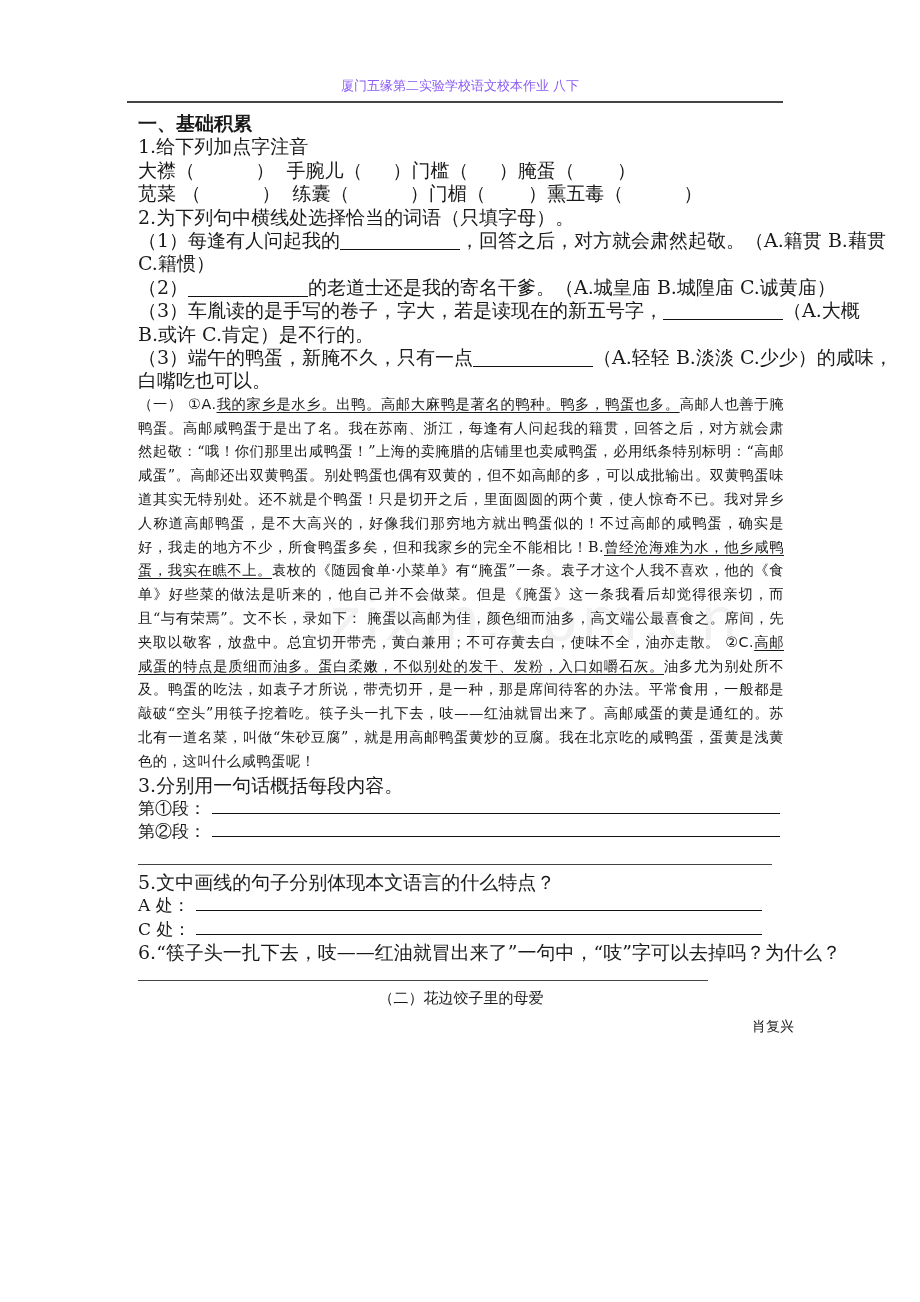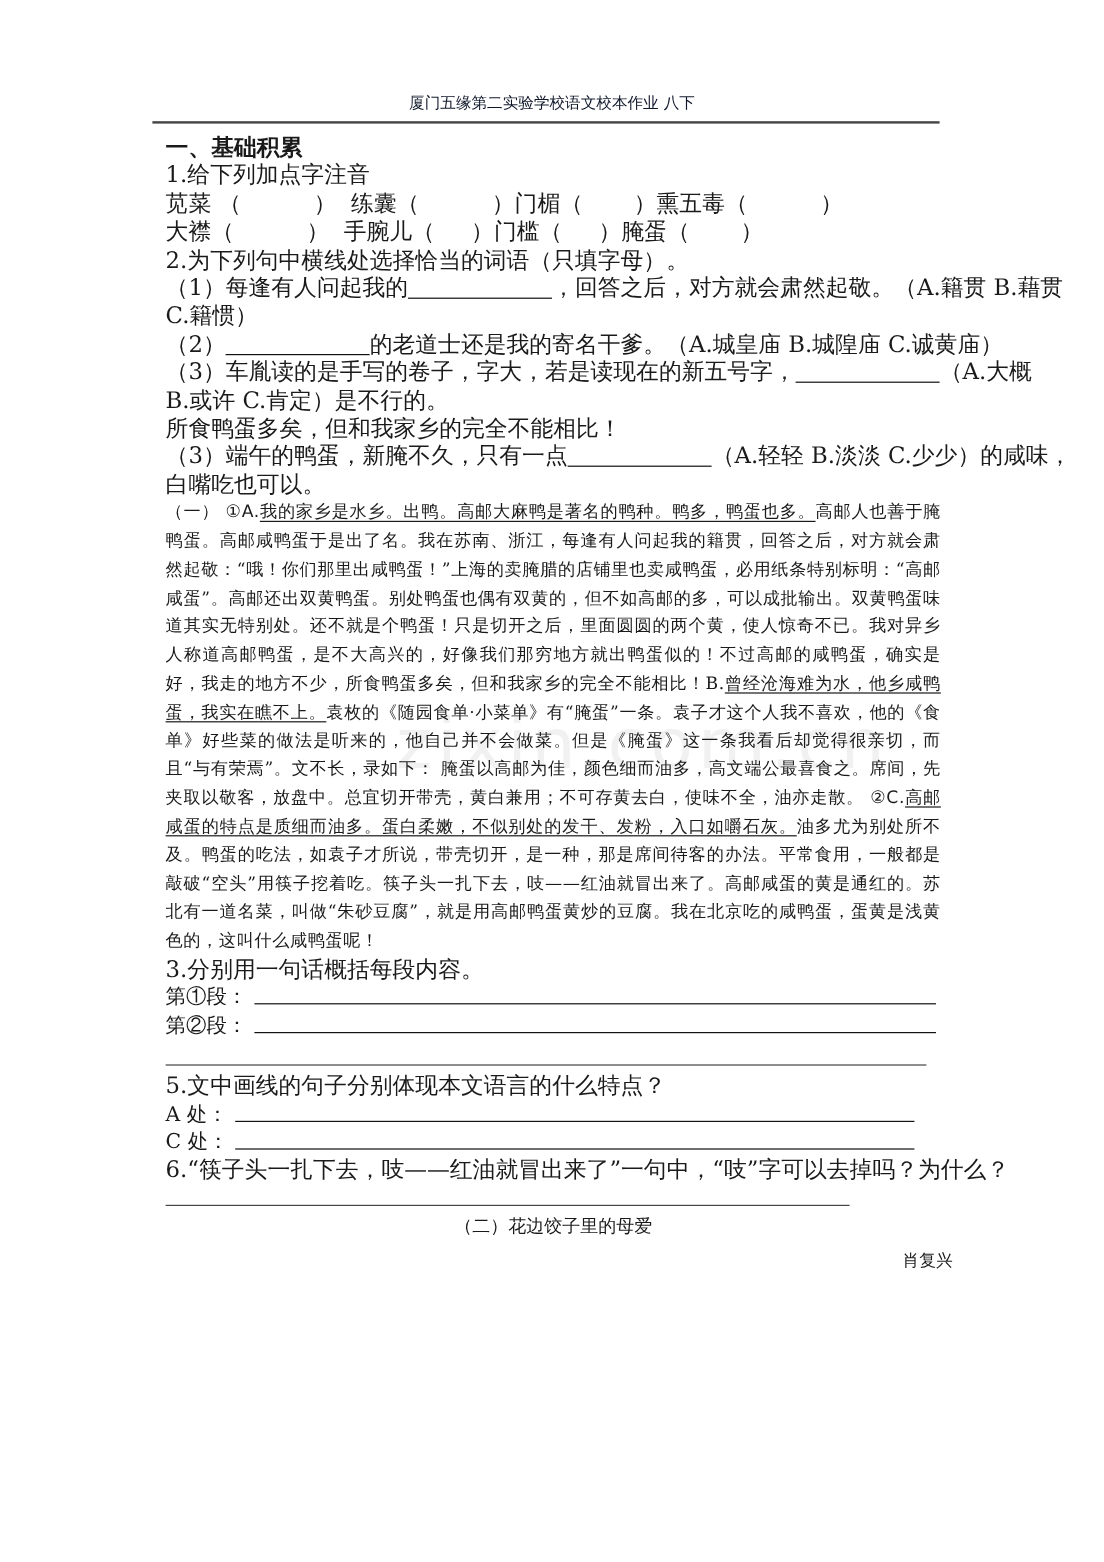--- a/index.html
+++ b/index.html
@@ -1,20 +1,20 @@
 <!DOCTYPE html>
 <html><head>
 <meta charset="utf-8">
 <style>
   html, body { margin: 0; padding: 0; background: #ffffff; }
   body { width: 920px; height: 1302px; position: relative; overflow: hidden;
          font-family: "DejaVu Serif", "Liberation Serif", serif; color: #1a1a1a; }
   .page { position: absolute; left: 0; top: 0; width: 920px; height: 1302px; }
   .header-title { position: absolute; top: 77px; left: 0; width: 920px; text-align: center;
-                  font-size: 13px; color: #0f172a; }
+                  font-size: 13px; color: #8b5cf6; }
   .header-rule { position: absolute; top: 101px; left: 127px; width: 656px; height: 0;
                  border-top: 2px solid #444; }
   .content { position: absolute; left: 138px; top: 112px; width: 646px; }
   .line { font-size: 19px; line-height: 23.4px; white-space: nowrap; }
   .bold { font-weight: bold; font-family: "DejaVu Sans", "Liberation Sans", sans-serif; }
   .sans { font-family: "DejaVu Sans", "Liberation Sans", sans-serif; }
   .blank { display: inline-block; border-bottom: 1.5px solid #111; height: 16px; vertical-align: -3px; }
   .b120 { width: 120px; }
   .gap { display: inline-block; }
   .passage { font-size: 14.3px; line-height: 23.8px; letter-spacing: 0.5px; text-align: justify; }
@@ -36,39 +36,38 @@
   <div class="header-title">厦门五缘第二实验学校语文校本作业  八下</div>
   <div class="header-rule"></div>
 
   <div class="watermark">zixin.com.cn</div>
 
   <div class="content">
     <div class="line bold">一、基础积累</div>
 
     <div class="line">1.给下列加点字注音</div>
     <div class="line">
-      <span style="white-space:pre">苋菜 （          ）</span><span class="gap" style="width:12px"></span><span style="white-space:pre">练囊（          ）</span><span style="white-space:pre">门楣（       ）</span><span style="white-space:pre">熏五毒（          ）</span>
+      <span style="white-space:pre">大襟（          ）</span><span class="gap" style="width:12px"></span><span style="white-space:pre">手腕儿（     ）</span><span style="white-space:pre">门槛（     ）</span><span style="white-space:pre">腌蛋（       ）</span>
     </div>
     <div class="line">
-      <span style="white-space:pre">大襟（          ）</span><span class="gap" style="width:12px"></span><span style="white-space:pre">手腕儿（     ）</span><span style="white-space:pre">门槛（     ）</span><span style="white-space:pre">腌蛋（       ）</span>
+      <span style="white-space:pre">苋菜 （          ）</span><span class="gap" style="width:12px"></span><span style="white-space:pre">练囊（          ）</span><span style="white-space:pre">门楣（       ）</span><span style="white-space:pre">熏五毒（          ）</span>
     </div>
 
     <div class="line">2.为下列句中横线处选择恰当的词语（只填字母）。</div>
     <div class="line">
       <span>（1）每逢有人问起我的</span><span class="blank b120"></span><span>，回答之后，对方就会肃然起敬。（A.籍贯 B.藉贯</span>
     </div>
     <div class="line">C.籍惯）</div>
     <div class="line">
       <span>（2）</span><span class="blank b120"></span><span>的老道士还是我的寄名干爹。（A.城皇庙 B.城隍庙 C.诚黄庙）</span>
     </div>
     <div class="line">
       <span>（3）车胤读的是手写的卷子，字大，若是读现在的新五号字，</span><span class="blank b120"></span><span>（A.大概</span>
     </div>
     <div class="line">B.或许 C.肯定）是不行的。</div>
-    <div class="line">所食鸭蛋多矣，但和我家乡的完全不能相比！</div>
     <div class="line">
       <span>（3）端午的鸭蛋，新腌不久，只有一点</span><span class="blank b120"></span><span>（A.轻轻 B.淡淡 C.少少）的咸味，</span>
     </div>
     <div class="line">白嘴吃也可以。</div>
 
     <div class="passage">
       <span class="sans">（一）</span>
       <span class="sans">①A.</span><span class="ul">我的家乡是水乡。出鸭。高邮大麻鸭是著名的鸭种。鸭多，鸭蛋也多。</span><span>高邮人也善于腌鸭蛋。高邮咸鸭蛋于是出了名。我在苏南、浙江，每逢有人问起我的籍贯，回答之后，对方就会肃然起敬：“哦！你们那里出咸鸭蛋！”上海的卖腌腊的店铺里也卖咸鸭蛋，必用纸条特别标明：“高邮咸蛋”。高邮还出双黄鸭蛋。别处鸭蛋也偶有双黄的，但不如高邮的多，可以成批输出。双黄鸭蛋味道其实无特别处。还不就是个鸭蛋！只是切开之后，里面圆圆的两个黄，使人惊奇不已。我对异乡人称道高邮鸭蛋，是不大高兴的，好像我们那穷地方就出鸭蛋似的！不过高邮的咸鸭蛋，确实是好，我走的地方不少，所食鸭蛋多矣，但和我家乡的完全不能相比！B.</span><span class="ul">曾经沧海难为水，他乡咸鸭蛋，我实在瞧不上。</span><span>袁枚的《随园食单·小菜单》有“腌蛋”一条。袁子才这个人我不喜欢，他的《食单》好些菜的做法是听来的，他自己并不会做菜。但是《腌蛋》这一条我看后却觉得很亲切，而且“与有荣焉”。文不长，录如下： 腌蛋以高邮为佳，颜色细而油多，高文端公最喜食之。席间，先夹取以敬客，放盘中。总宜切开带壳，黄白兼用；不可存黄去白，使味不全，油亦走散。 </span><span class="sans">②C.</span><span class="ul">高邮咸蛋的特点是质细而油多。蛋白柔嫩，不似别处的发干、发粉，入口如嚼石灰。</span><span>油多尤为别处所不及。鸭蛋的吃法，如袁子才所说，带壳切开，是一种，那是席间待客的办法。平常食用，一般都是敲破“空头”用筷子挖着吃。筷子头一扎下去，吱——红油就冒出来了。高邮咸蛋的黄是通红的。苏北有一道名菜，叫做“朱砂豆腐”，就是用高邮鸭蛋黄炒的豆腐。我在北京吃的咸鸭蛋，蛋黄是浅黄色的，这叫什么咸鸭蛋呢！</span>
     </div>
 

